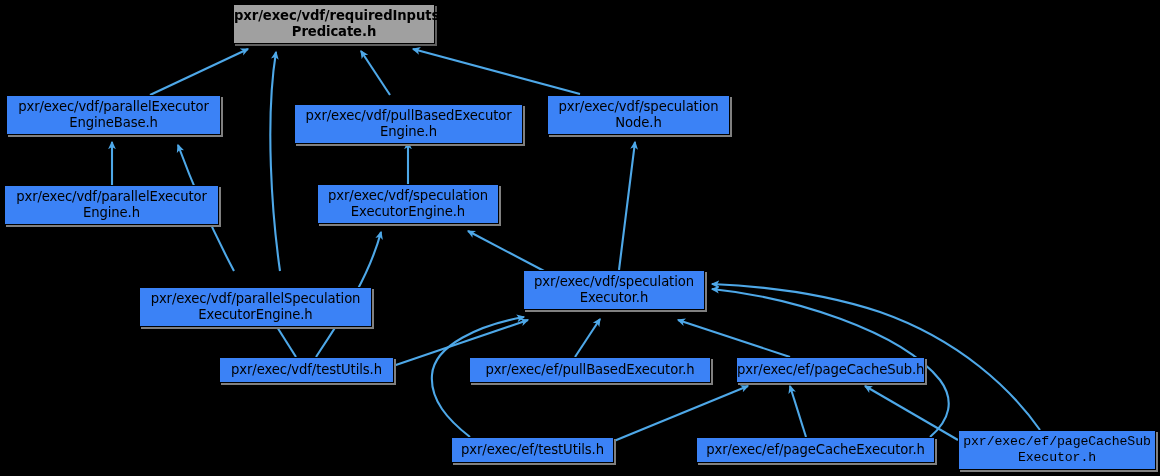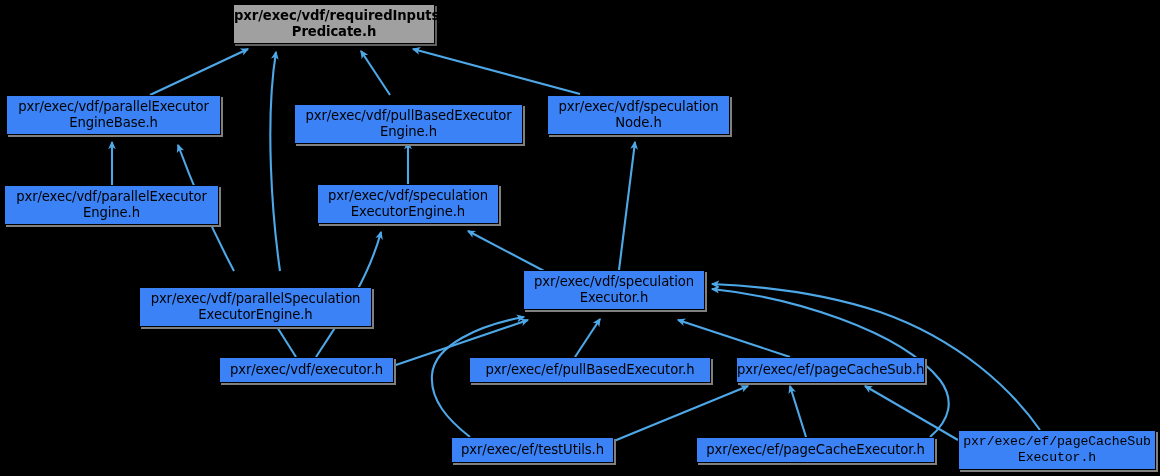--- a/index.html
+++ b/index.html
@@ -113,21 +113,21 @@
     <span class="lbl">pxr/exec/vdf/parallelSpeculation
 ExecutorEngine.h</span>
   </div>
 
   <div class="node" style="left:523px;top:270px;width:182px;height:40px;">
     <span class="lbl">pxr/exec/vdf/speculation
 Executor.h</span>
   </div>
 
   <div class="node" style="left:219px;top:357px;width:175px;height:26px;">
-    <span class="lbl">pxr/exec/vdf/executor.h</span>
+    <span class="lbl">pxr/exec/vdf/testUtils.h</span>
   </div>
 
   <div class="node" style="left:469px;top:357px;width:242px;height:26px;">
     <span class="lbl">pxr/exec/ef/pullBasedExecutor.h</span>
   </div>
 
   <div class="node" style="left:736px;top:357px;width:189px;height:26px;">
     <span class="lbl">pxr/exec/ef/pageCacheSub.h</span>
   </div>
 

